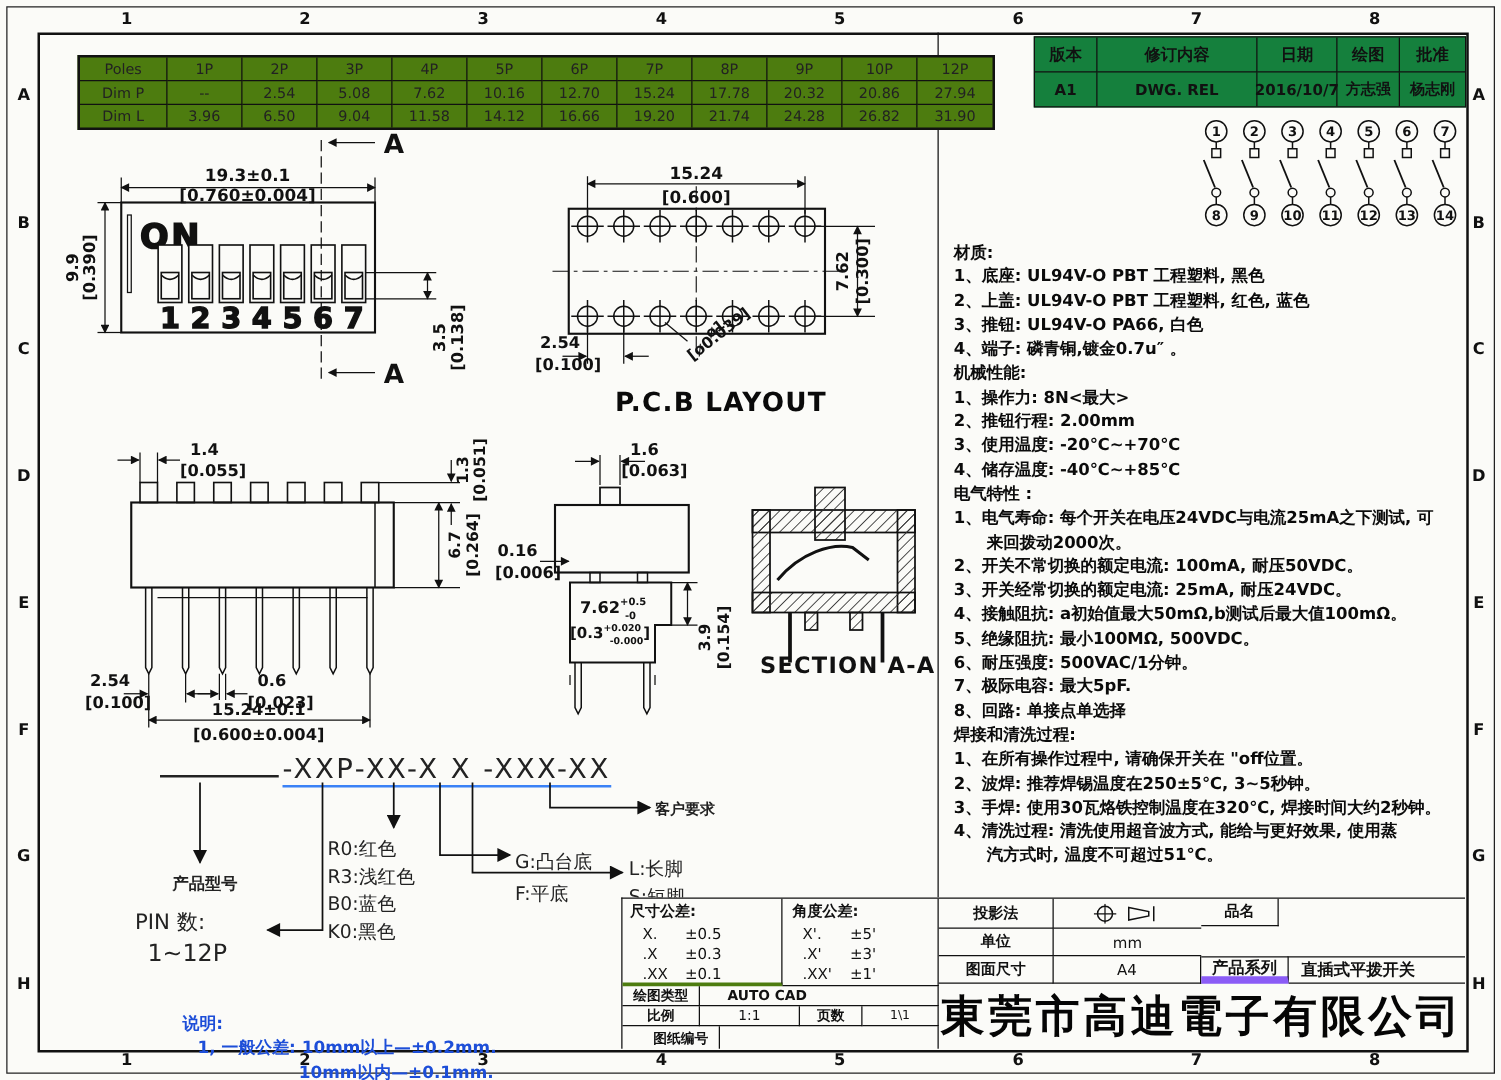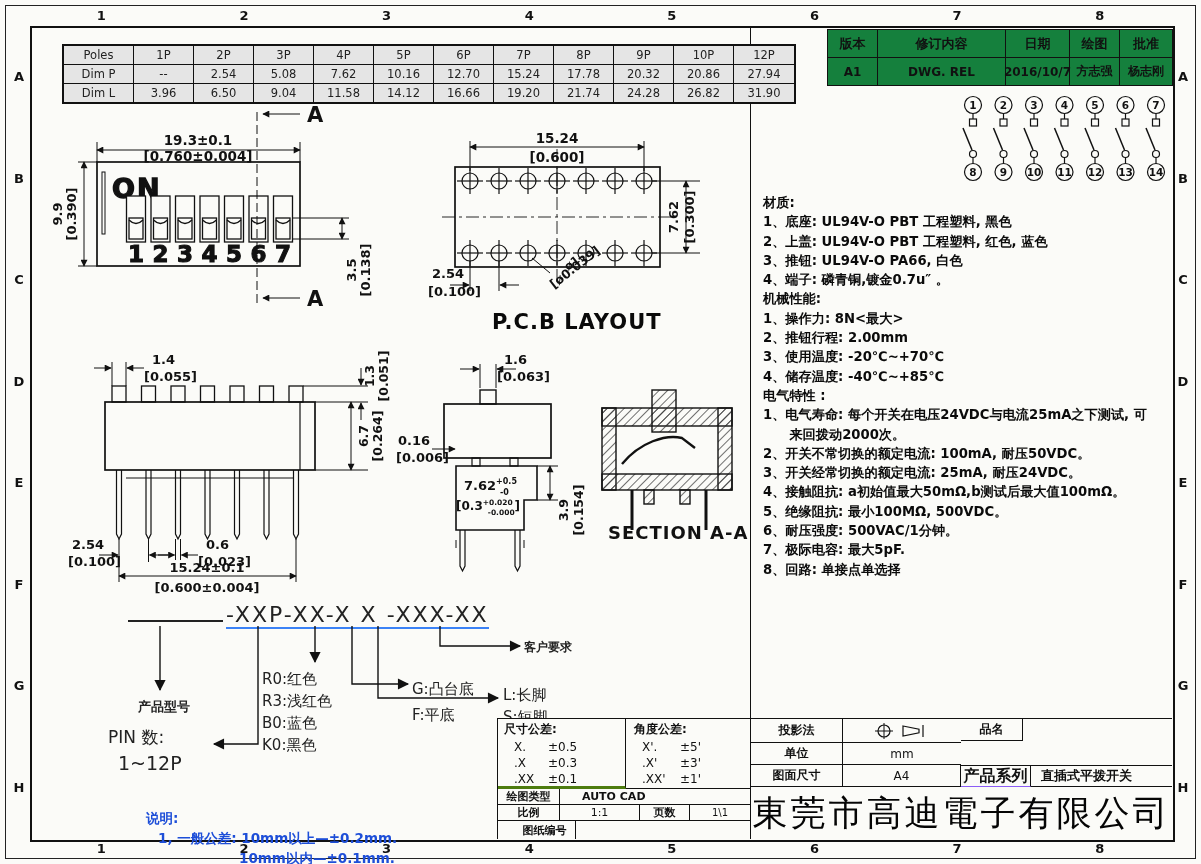--- a/index.html
+++ b/index.html
@@ -6,21 +6,21 @@
   .page{position:relative;width:1201px;height:864px;background:#fbfbf8;overflow:hidden;
         font-family:"DejaVu Sans",sans-serif;color:#111;}
   .abs{position:absolute;}
   .frame-outer{position:absolute;left:5px;top:5px;width:1189px;height:852px;border:1px solid #222;}
   .frame-inner{position:absolute;left:30px;top:26px;width:1141px;height:812px;border:2px solid #111;}
   .strip-h{position:absolute;left:30px;width:1141px;height:19px;display:flex;}
   .strip-v{position:absolute;top:26px;width:20px;height:812px;display:flex;flex-direction:column;}
   .gcell{flex:1;display:flex;align-items:center;justify-content:center;
          font:bold 13px "DejaVu Sans",sans-serif;color:#111;}
   
-  .ptable{position:absolute;left:62px;top:44px;border:2px solid #111;background:#e5e5e5;}
+  .ptable{position:absolute;left:62px;top:44px;border:2px solid #111;background:#4d7c0f;}
   .prow{display:grid;grid-template-columns:70px repeat(11,60px);}
   .prow .pcell{height:18px;border-right:1px solid #111;border-bottom:1px solid #111;
         display:flex;align-items:center;justify-content:center;font:11.5px "DejaVu Sans",sans-serif;color:#222;}
   .prow .pcell:last-child{border-right:none;}
   .prow:last-child .pcell{border-bottom:none;}
   
   .rtable{position:absolute;left:827px;top:29px;border:1.5px solid #111;background:#15803d;}
   .rrow{display:grid;grid-template-columns:50px 128px 64px 50px 52px;}
   .rrow .rcell{height:27px;border-right:1px solid #111;border-bottom:1px solid #111;
         display:flex;align-items:center;justify-content:center;font:bold 12px "DejaVu Sans",sans-serif;}
@@ -42,21 +42,21 @@
   .pnlabel{position:absolute;color:#222;white-space:nowrap;}
   .pnlist div{white-space:nowrap;}
   
   .notes{position:absolute;left:146px;top:768px;font:bold 13.5px "DejaVu Sans",sans-serif;color:#1d4ed8;margin-top:42px;}
   .notes .nline{line-height:20px;}
   
   .tblock{position:absolute;left:497px;top:718px;width:674px;height:120px;border-top:1.5px solid #111;border-left:1.5px solid #111;background:#fbfbf8;}
   .tb{position:absolute;box-sizing:border-box;font-family:"DejaVu Sans",sans-serif;}
   .tb.lab{font-weight:bold;display:flex;align-items:center;justify-content:center;}
   .company{position:absolute;left:253px;top:68px;width:421px;height:52px;display:flex;align-items:center;justify-content:center;
-           font-family:"DejaVu Serif",serif;font-weight:400;font-size:35px;letter-spacing:3px;color:#050505;white-space:nowrap;}
+           font-family:"DejaVu Serif",serif;font-weight:700;font-size:35px;letter-spacing:3px;color:#050505;white-space:nowrap;}
   .divider{position:absolute;left:750px;top:26px;width:0;height:692px;border-left:1.5px solid #111;}
 </style>
 </head>
 <body>
 
 <div class="page">
 
   <div class="frame-outer"></div>
   <div class="frame-inner"></div>
   <div class="divider"></div>
@@ -585,20 +585,30 @@
           <div class="sline">　　来回拨动2000次。</div>
           <div class="sline">2、开关不常切换的额定电流: 100mA, 耐压50VDC。</div>
           <div class="sline">3、开关经常切换的额定电流: 25mA, 耐压24VDC。</div>
           <div class="sline">4、接触阻抗: a初始值最大50mΩ,b测试后最大值100mΩ。</div>
           <div class="sline">5、绝缘阻抗: 最小100MΩ, 500VDC。</div>
           <div class="sline">6、耐压强度: 500VAC/1分钟。</div>
           <div class="sline">7、极际电容: 最大5pF.</div>
           <div class="sline">8、回路: 单接点单选择</div>
         </div>
     </div>
+    <div>
+      <div class="sline">焊接和清洗过程:</div>
+      <div>
+          <div class="sline">1、在所有操作过程中, 请确保开关在 "off位置。</div>
+          <div class="sline">2、波焊: 推荐焊锡温度在250±5℃, 3~5秒钟。</div>
+          <div class="sline">3、手焊: 使用30瓦烙铁控制温度在320℃, 焊接时间大约2秒钟。</div>
+          <div class="sline">4、清洗过程: 清洗使用超音波方式, 能给与更好效果, 使用蒸</div>
+          <div class="sline">　　汽方式时, 温度不可超过51℃。</div>
+        </div>
+    </div>
   </div>
 
   <div class="pncode">
     <span class="blankline"></span><span class="code">-XXP-XX-X X -XXX-XX</span>
   </div>
   <svg class="abs" style="left:110px;top:592px" width="660" height="185" viewBox="0 0 660 185">
     <defs>
       <marker id="a5" viewBox="0 0 10 10" refX="9" refY="5" markerWidth="10" markerHeight="8" orient="auto">
         <path d="M0,0L10,5L0,10z" fill="#111"></path>
       </marker>
@@ -682,18 +692,18 @@
           <line x1="9" y1="0" x2="9" y2="16" stroke="#111" stroke-width="1"></line>
         <path d="M28,3 L44,6.2 V9.8 L28,13 Z" fill="none" stroke="#111" stroke-width="1.2"></path>
         <line x1="48" y1="2" x2="48" y2="14" stroke="#111" stroke-width="1.2"></line>
       </svg>
     </div>
     <div class="tb lab" style="left:253px;top:24px;width:92px;height:22px;border-right:1px solid #111;border-bottom:1px solid #111;font-size:12px">单位</div>
     <div class="tb" style="left:345px;top:24px;width:118px;height:22px;border-bottom:1px solid #111;display:flex;align-items:center;justify-content:center;font-size:12px">mm</div>
     <div class="tb lab" style="left:253px;top:46px;width:92px;height:22px;border-right:1px solid #111;border-bottom:1px solid #111;font-size:12px">图面尺寸</div>
     <div class="tb" style="left:345px;top:46px;width:118px;height:22px;border-right:1px solid #111;border-bottom:1px solid #111;display:flex;align-items:center;justify-content:center;font-size:12px">A4</div>
     <div class="tb lab" style="left:463px;top:0;width:62px;height:22px;border-right:1px solid #111;border-bottom:1px solid #111;font-size:12px">品名</div>
-    <div class="tb lab" style="left:463px;top:46px;width:70px;height:22px;border-right:1px solid #111;border-bottom:1px solid #8b5cf6;border-top:1px solid #111;font-size:16px">产品系列</div>
+    <div class="tb lab" style="left:463px;top:46px;width:70px;height:22px;border-right:1px solid #111;border-bottom:6px solid #8b5cf6;border-top:1px solid #111;font-size:13px">产品系列</div>
     <div class="tb" style="left:533px;top:46px;width:141px;height:22px;border-bottom:1px solid #111;border-top:1px solid #111;display:flex;align-items:center;padding-left:10px;font:bold 13px 'DejaVu Sans',sans-serif">直插式平拨开关</div>
     <div class="company">東莞市高迪電子有限公司</div>
   </div>
 
 </div>
 
 </body></html>

